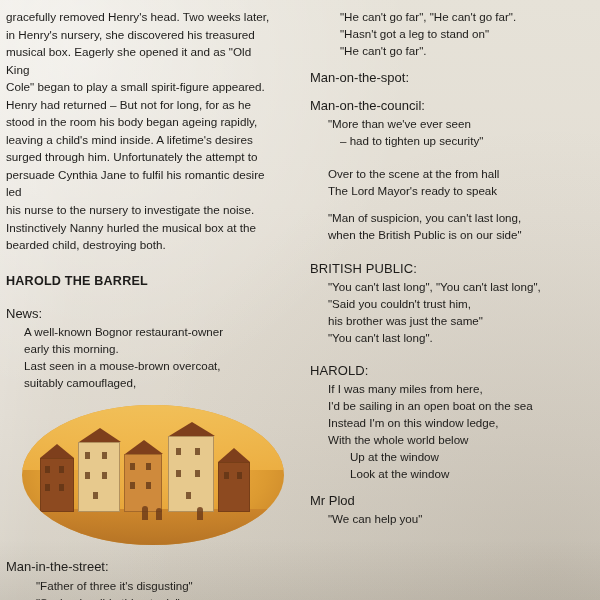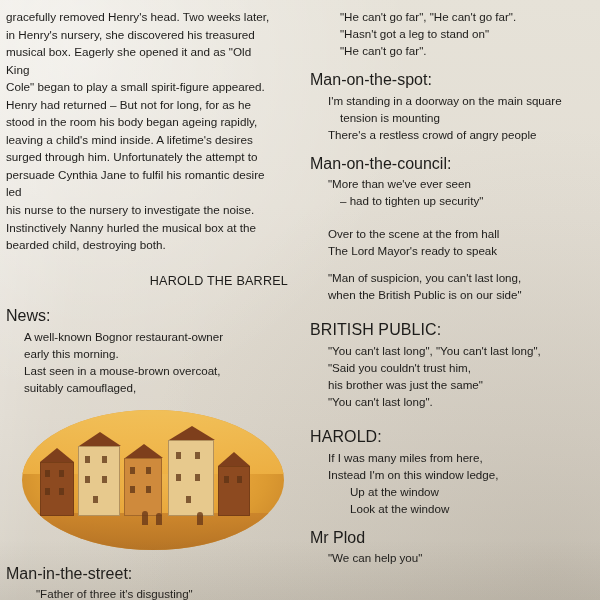--- a/index.html
+++ b/index.html
@@ -50,29 +50,28 @@
     width: 300px;
     padding: 8px 10px 0 10px;
   }
   .blurb {
     font-size: 11.7px;
     line-height: 1.50;
     margin: 0 12px 18px 0;
     white-space: pre-wrap;
   }
   .song-title {
-    font-weight: normal;
+    font-weight: bold;
     font-size: 12.6px;
     letter-spacing: 0.2px;
     margin: 10px 0 14px 0;
-    text-align: right;
   }
   .speaker {
     margin: 9px 0 0 0;
-    font-size: 16px;
+    font-size: 13px;
   }
   .speaker.cap {
     letter-spacing: 0.1px;
   }
   .lines {
     margin: 0;
     padding: 0;
     list-style: none;
   }
   .lines li {
@@ -251,25 +250,20 @@
 
   <div class="col" id="col-right">
 
     <ul class="lines">
       <li class="ind2">"He can't go far", "He can't go far".</li>
       <li class="ind2">"Hasn't got a leg to stand on"</li>
       <li class="ind2">"He can't go far".</li>
     </ul>
 
     <div class="speaker">Man-on-the-spot:</div>
-    <ul class="lines">
-      <li class="ind1">I'm standing in a doorway on the main square</li>
-      <li class="ind2">tension is mounting</li>
-      <li class="ind1">There's a restless crowd of angry people</li>
-    </ul>
 
     <div class="speaker">Man-on-the-council:</div>
     <ul class="lines">
       <li class="ind1">"More than we've ever seen</li>
       <li class="ind2">– had to tighten up security"</li>
     </ul>
 
     <div class="gap-lg"></div>
     <ul class="lines">
       <li class="ind1">Over to the scene at the from hall</li>
@@ -288,21 +282,23 @@
       <li class="ind1">"You can't last long", "You can't last long",</li>
       <li class="ind1">"Said you couldn't trust him,</li>
       <li class="ind1">his brother was just the same"</li>
       <li class="ind1">"You can't last long".</li>
     </ul>
 
     <div class="gap-sm"></div>
     <div class="speaker cap">HAROLD:</div>
     <ul class="lines">
       <li class="ind1">If I was many miles from here,</li>
+      <li class="ind1">I'd be sailing in an open boat on the sea</li>
       <li class="ind1">Instead I'm on this window ledge,</li>
+      <li class="ind1">With the whole world below</li>
       <li class="ind3">Up at the window</li>
       <li class="ind3">Look at the window</li>
     </ul>
 
     <div class="speaker">Mr Plod</div>
     <ul class="lines">
       <li class="ind1">"We can help you"</li>
     </ul>
 
   </div>

